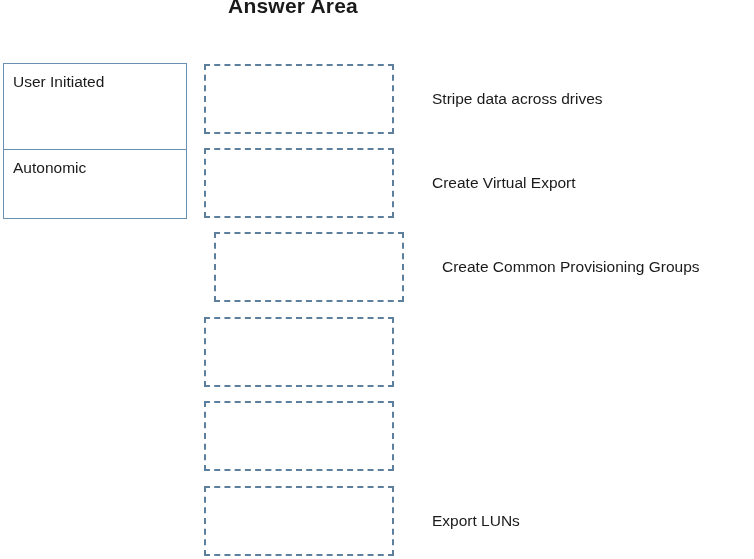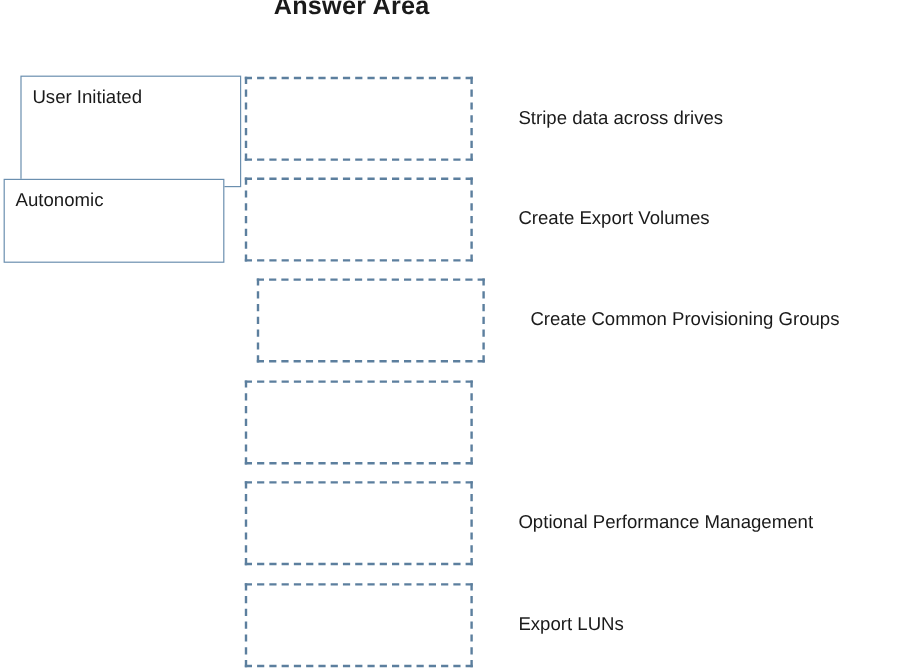--- a/index.html
+++ b/index.html
@@ -43,21 +43,21 @@
     width: 184px;
     box-sizing: border-box;
     border: 1px solid #6b8faf;
     background: #ffffff;
     padding: 8px 9px 0 9px;
     font-size: 15.5px;
     color: #1a1a1a;
     line-height: 20px;
     white-space: nowrap;
   }
-  #source-box-0 { top: 63px;  height: 93px; margin-left: 14px; }
+  #source-box-0 { top: 63px;  height: 93px; }
   #source-box-1 { top: 149px; height: 70px; }
 
   
   .drop-slot {
     position: absolute;
     left: 204px;
     width: 190px;
     height: 70px;
     box-sizing: border-box;
     border: 2px dashed #5c7f9e;
@@ -101,18 +101,17 @@
   </div>
 
   <div class="drop-slot row-0"></div>
   <div class="drop-slot row-1"></div>
   <div class="drop-slot row-2"></div>
   <div class="drop-slot row-3"></div>
   <div class="drop-slot row-4"></div>
   <div class="drop-slot row-5"></div>
 
   <div class="option-label row-0">Stripe data across drives</div>
-  <div class="option-label row-1">Create Export Volumes</div>
+  <div class="option-label row-1">Create Virtual Export</div>
   <div class="option-label row-2">Create Common Provisioning Groups</div>
-  <div class="option-label row-4">Optional Performance Management</div>
   <div class="option-label row-5">Export LUNs</div>
 
 </div>
 
 </body></html>

